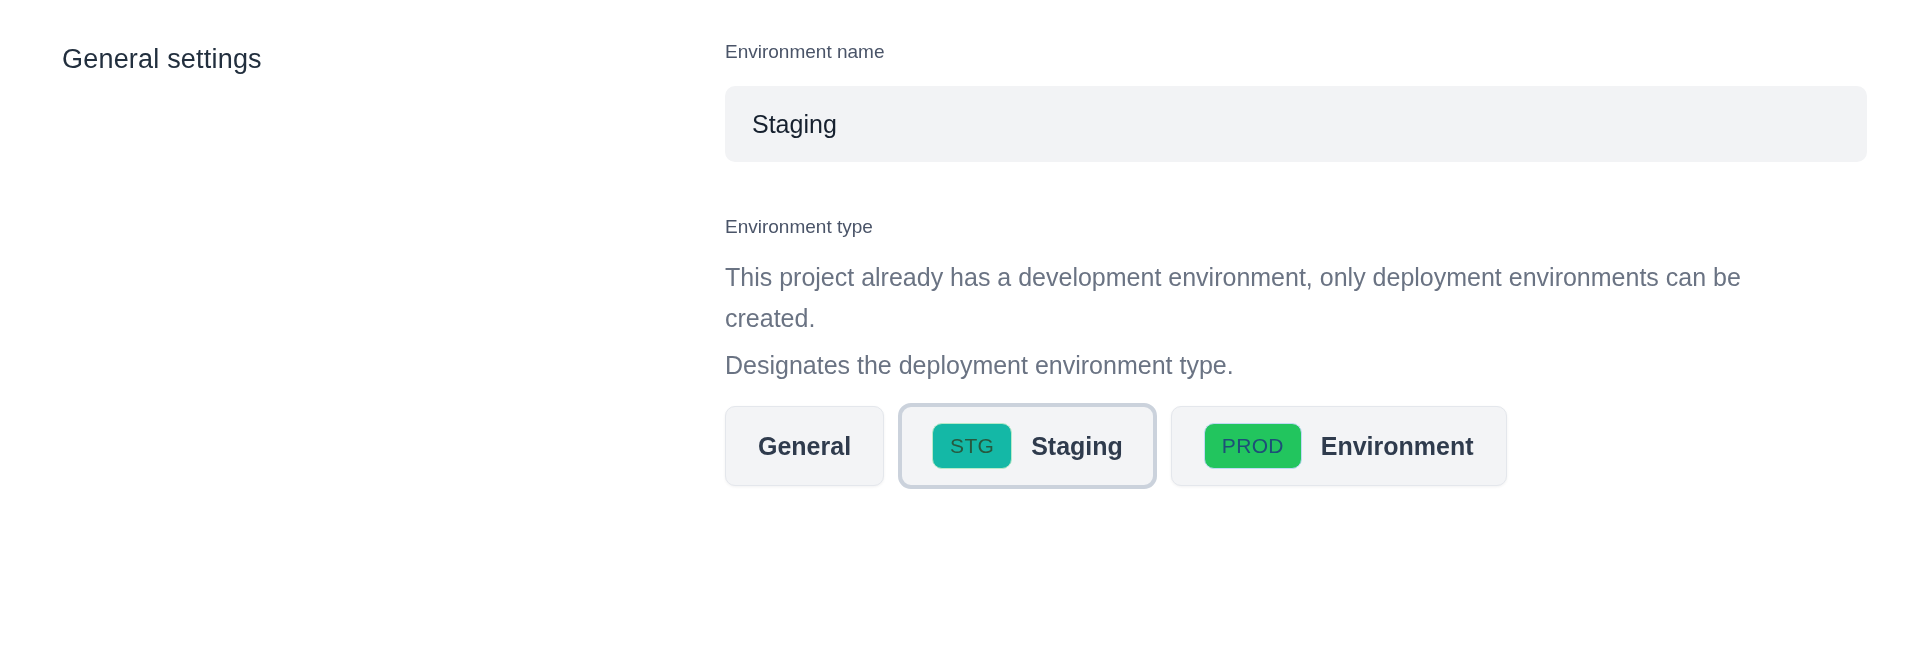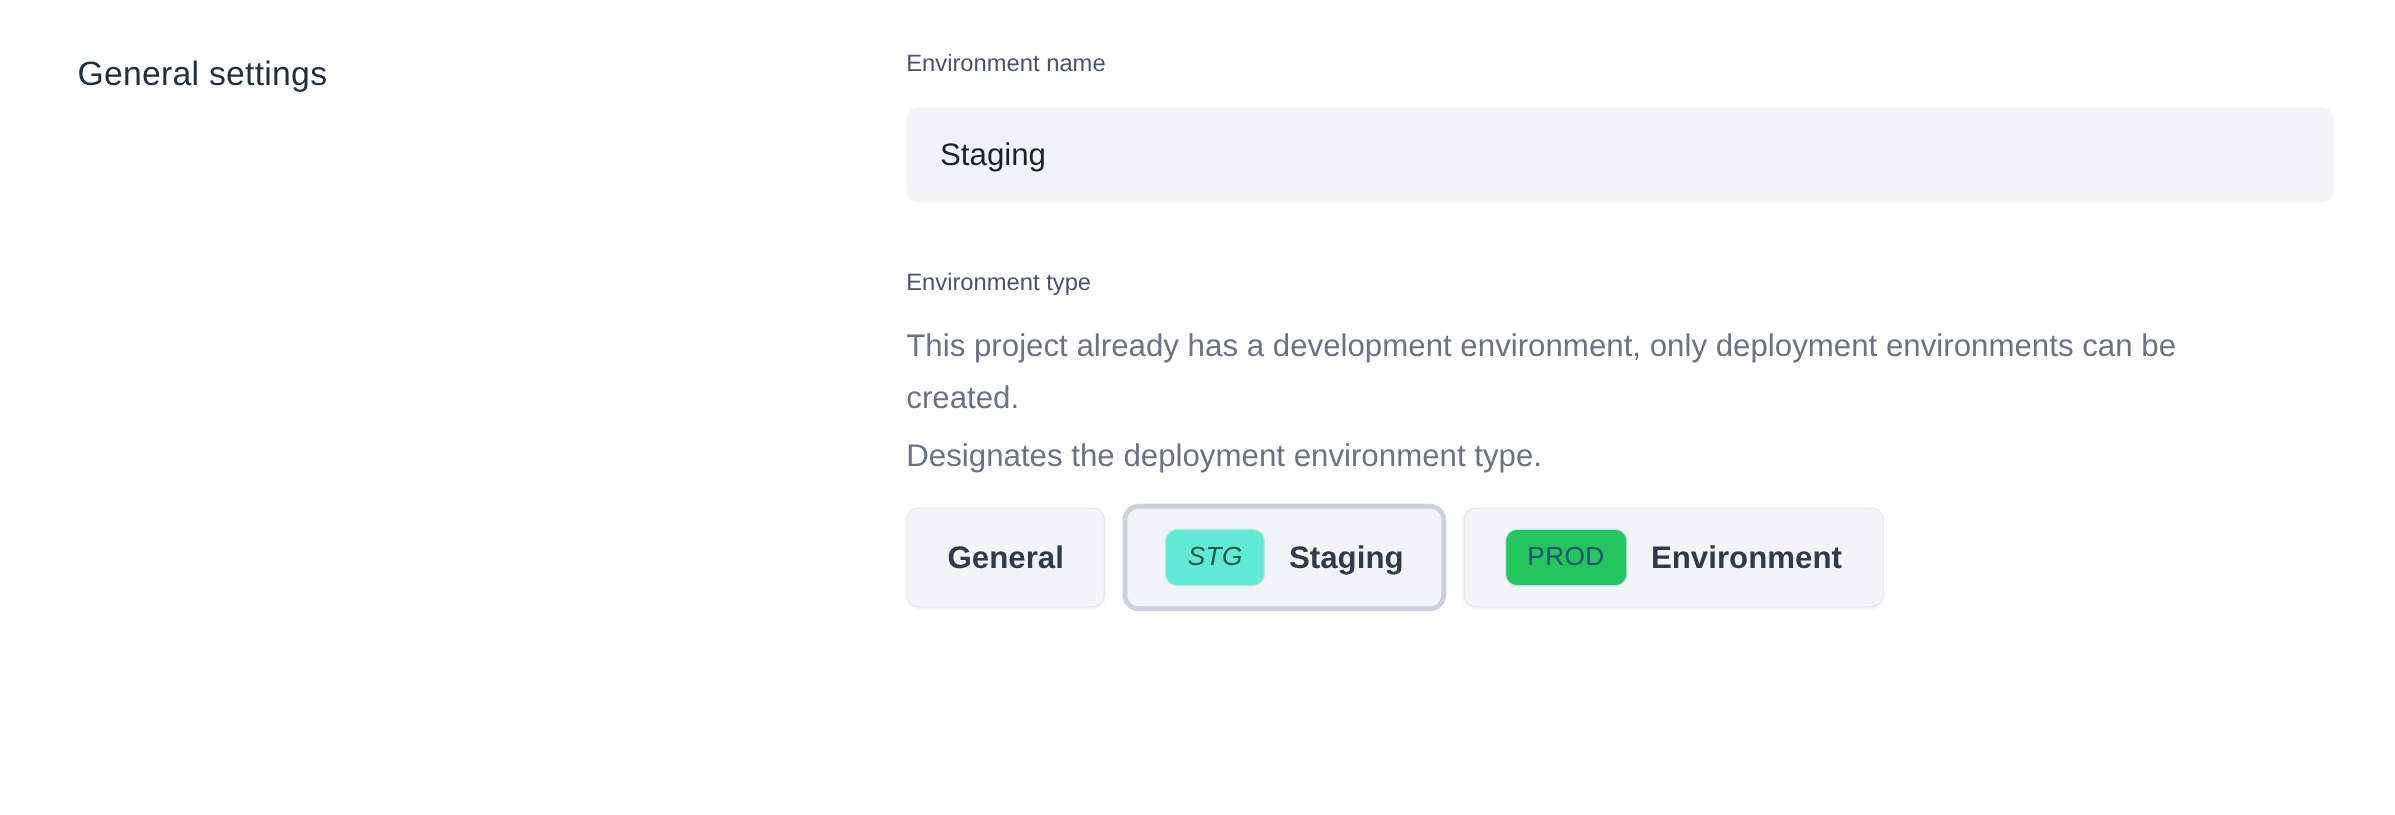--- a/index.html
+++ b/index.html
@@ -130,24 +130,23 @@
     align-items: center;
     justify-content: center;
     font-size: 21px;
     font-weight: 400;
     padding: 10px 17px;
     border-radius: 10px;
     margin-right: 19px;
     letter-spacing: 0.3px;
   }
   .badge-stg {
-    background: #5eead4;
+    background: #14b8a6;
     border: 1px solid #b7eac9;
     color: #27593f;
-    font-style: italic;
   }
   .badge-prod {
     background: #22c55e;
     border: 1px solid #bfdaf5;
     color: #1d4f77;
   }
 </style>
 </head>
 <body>
 

